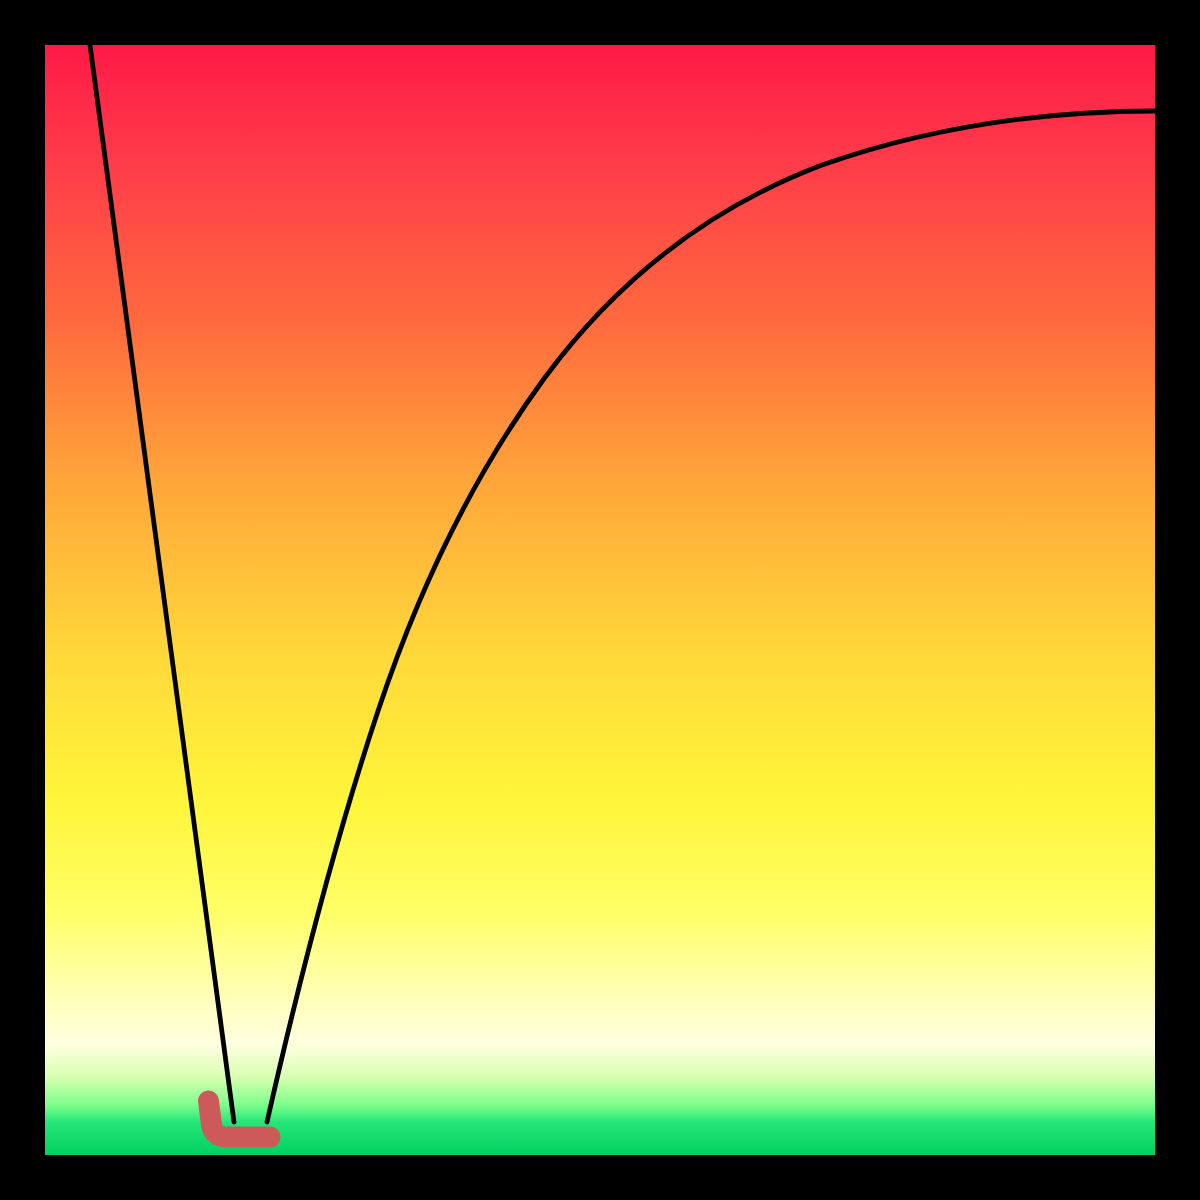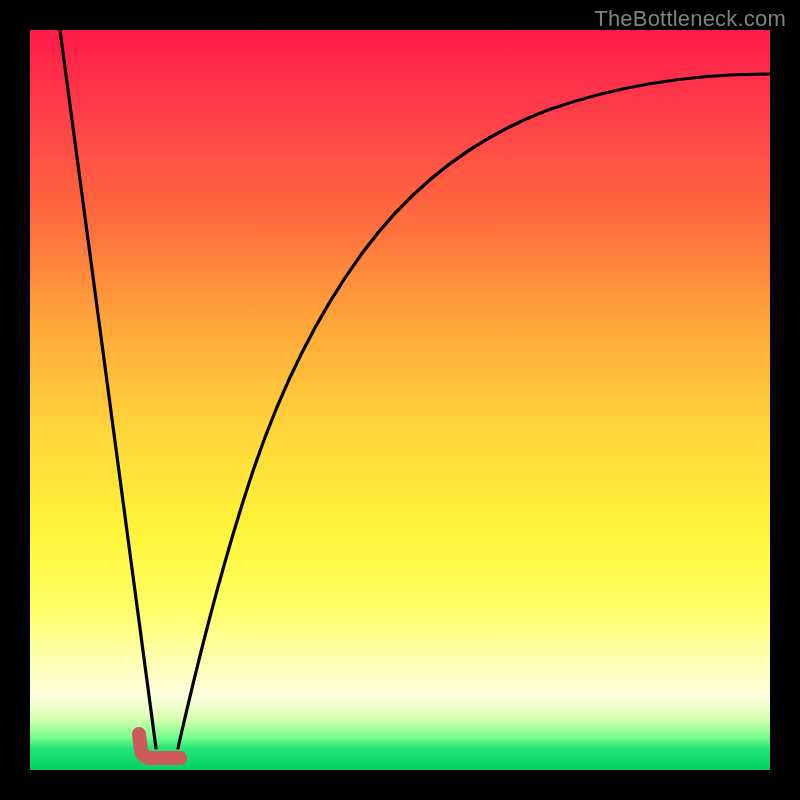--- a/index.html
+++ b/index.html
@@ -59,21 +59,20 @@
     font-weight: 500;
     letter-spacing: 0.2px;
     user-select: none;
   }
 </style>
 </head>
 <body>
 
 <div class="frame">
 
-  <div class="watermark">TheBottleneck.com</div>
 
   <div class="plot-area">
     <div class="gradient"></div>
 
     <svg class="curves" viewBox="0 0 740 740" preserveAspectRatio="none">
 
       <path d="M 30 0 L 126 718" stroke="#000" stroke-width="3.2" fill="none" stroke-linecap="round"></path>
 
       <path d="M 148 718
                Q 185 555 222 444

